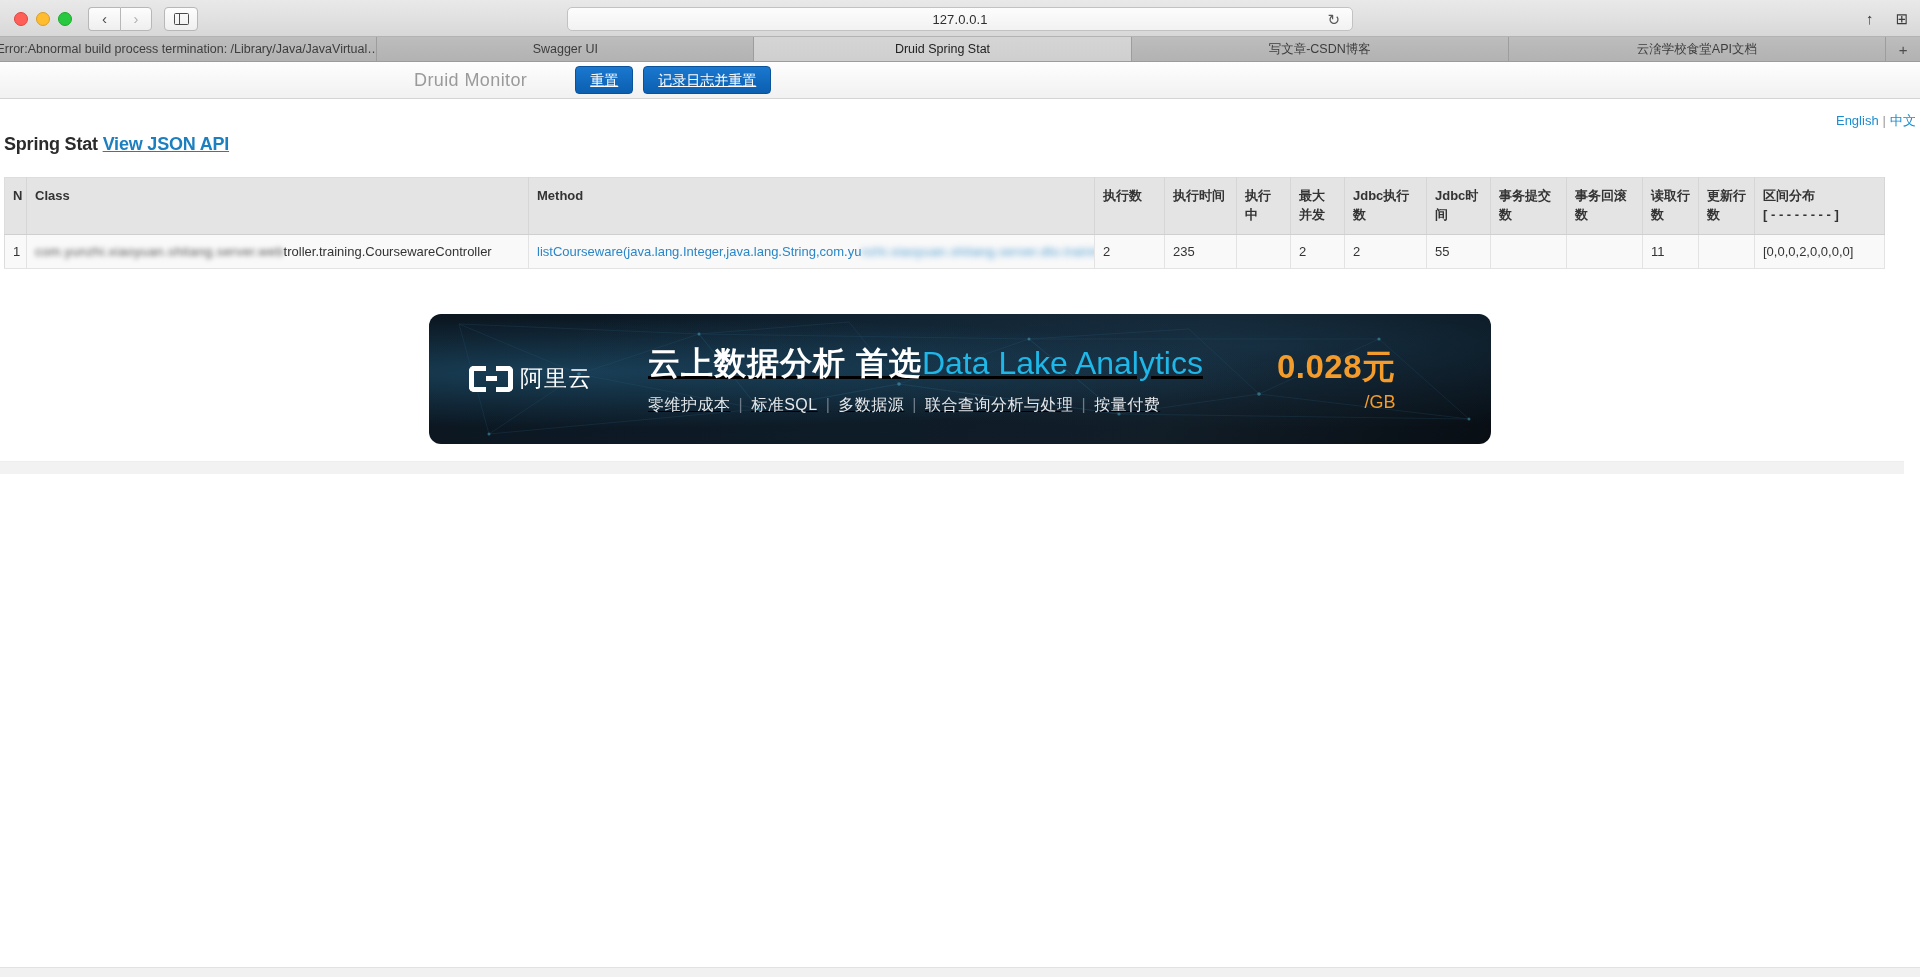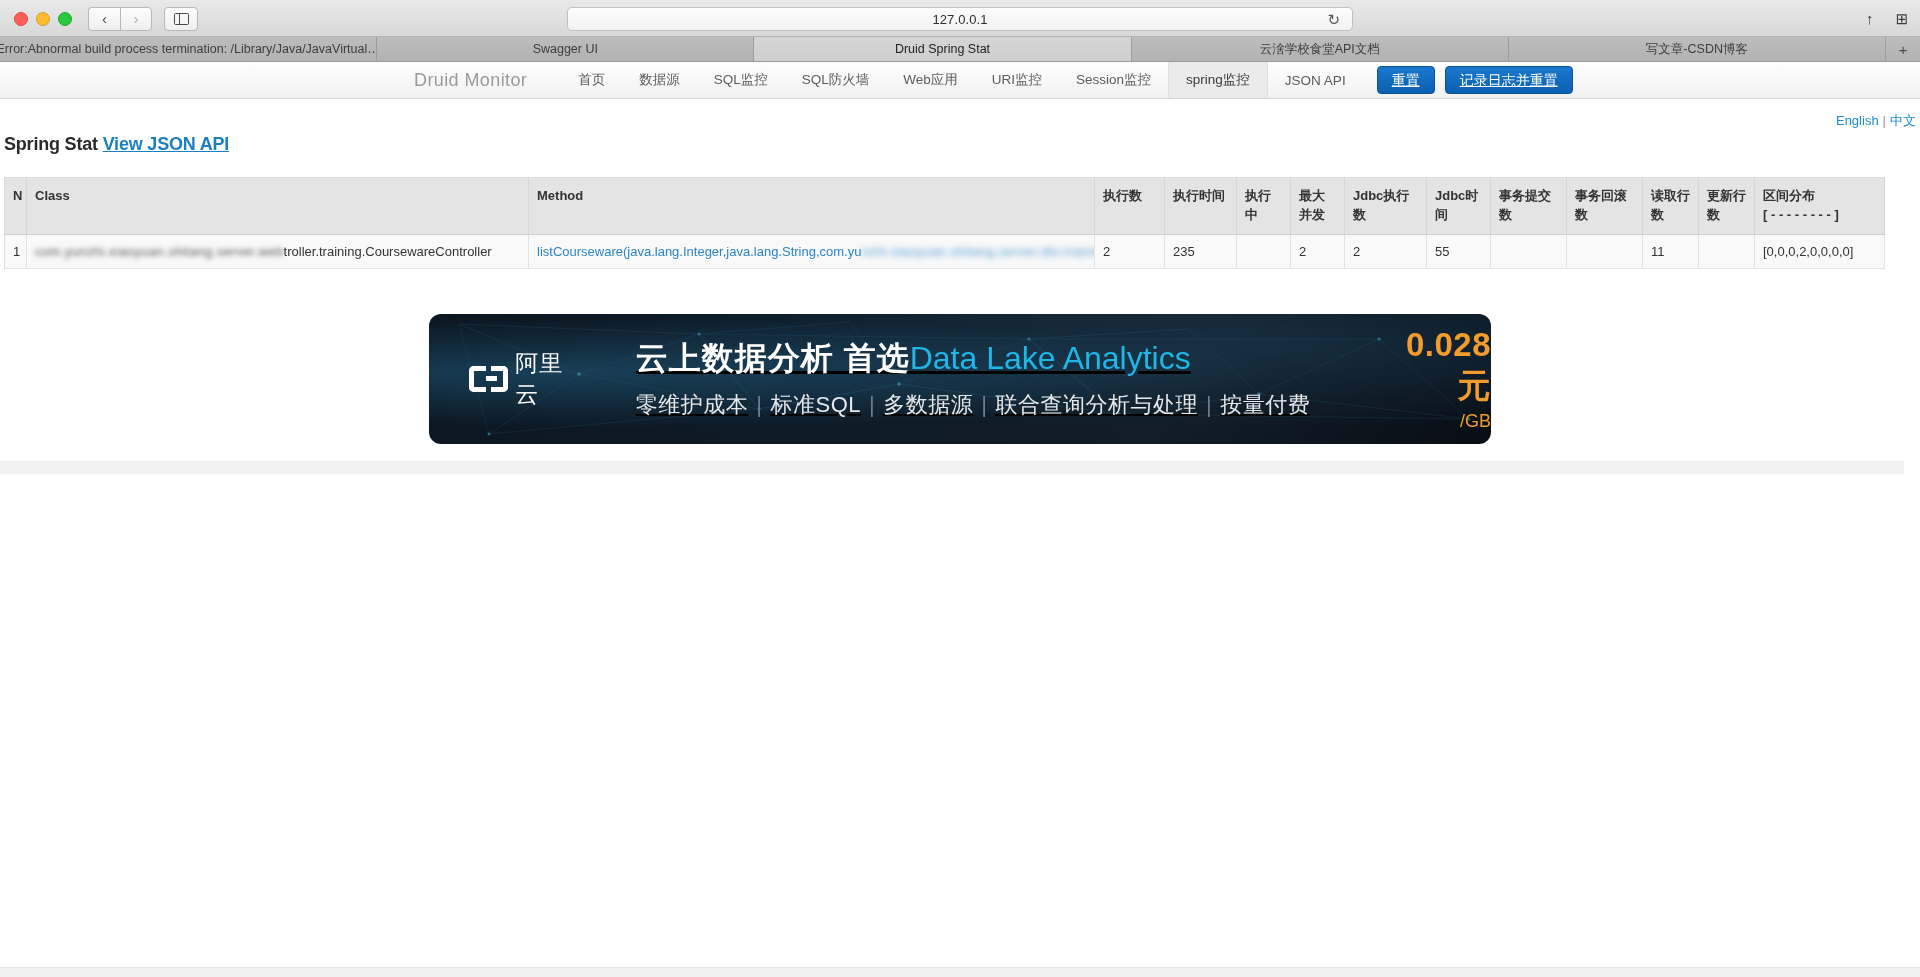--- a/index.html
+++ b/index.html
@@ -258,21 +258,21 @@
     width: 11px; height: 5px; background: #fff;
   }
   #ali-text { color: #fff; font-size: 23px; letter-spacing: 1px; }
   #ad-copy { margin-left: 56px; z-index: 2; text-decoration: underline; }
   #ad-line1 {
     font-size: 32px; color: #ffffff; font-weight: bold;
     letter-spacing: 1px; white-space: nowrap;
   }
   #ad-line1 .dla { color: #1fb6e8; font-weight: normal; letter-spacing: 0; }
   #ad-line2 {
-    font-size: 22px; color: #e6e9ec; margin-top: 9px;
+    font-size: 16px; color: #e6e9ec; margin-top: 9px;
     letter-spacing: .5px; white-space: nowrap;
   }
   #ad-line2 .bar { color: #6d7c88; margin: 0 8px; }
   #ad-price { margin-left: 74px; z-index: 2; text-align: right; }
   #price-main { font-size: 33px; color: #f39c2b; font-weight: bold; letter-spacing: .5px; }
   #price-unit { font-size: 18px; color: #f39c2b; margin-top: 2px; }
 
   #footer-credit {
     text-align: left;
     font-size: 12.5px;
@@ -327,38 +327,27 @@
       <span class="chrome-ico">↑</span>
       <span class="chrome-ico">⊞</span>
     </div>
   </div>
 </div>
 
 <div id="tabstrip">
     <div class="tab">Error:Abnormal build process termination: /Library/Java/JavaVirtual…</div>
     <div class="tab">Swagger UI</div>
     <div class="tab active">Druid Spring Stat</div>
+    <div class="tab">写文章-CSDN博客</div>
     <div class="tab">云涻学校食堂API文档</div>
-    <div class="tab">写文章-CSDN博客</div>
     <div class="tab-plus">+</div>
   </div>
 
 <div id="druid-nav">
   <div id="brand">Druid Monitor</div>
-  <div id="nav-items" style="display:flex;align-items:stretch;">
-      <div class="nav-item">首页</div>
-      <div class="nav-item">数据源</div>
-      <div class="nav-item">SQL监控</div>
-      <div class="nav-item">SQL防火墙</div>
-      <div class="nav-item">Web应用</div>
-      <div class="nav-item">URI监控</div>
-      <div class="nav-item">Session监控</div>
-      <div class="nav-item active">spring监控</div>
-      <div class="nav-item">JSON API</div>
-    </div>
   <div id="nav-buttons">
     <div class="btn-primary">重置</div>
     <div class="btn-primary">记录日志并重置</div>
   </div>
 </div>
 
 <div id="content">
 
   <div id="lang-links">
     <a href="#">English</a><span class="sep">|</span><a href="#">中文</a>

